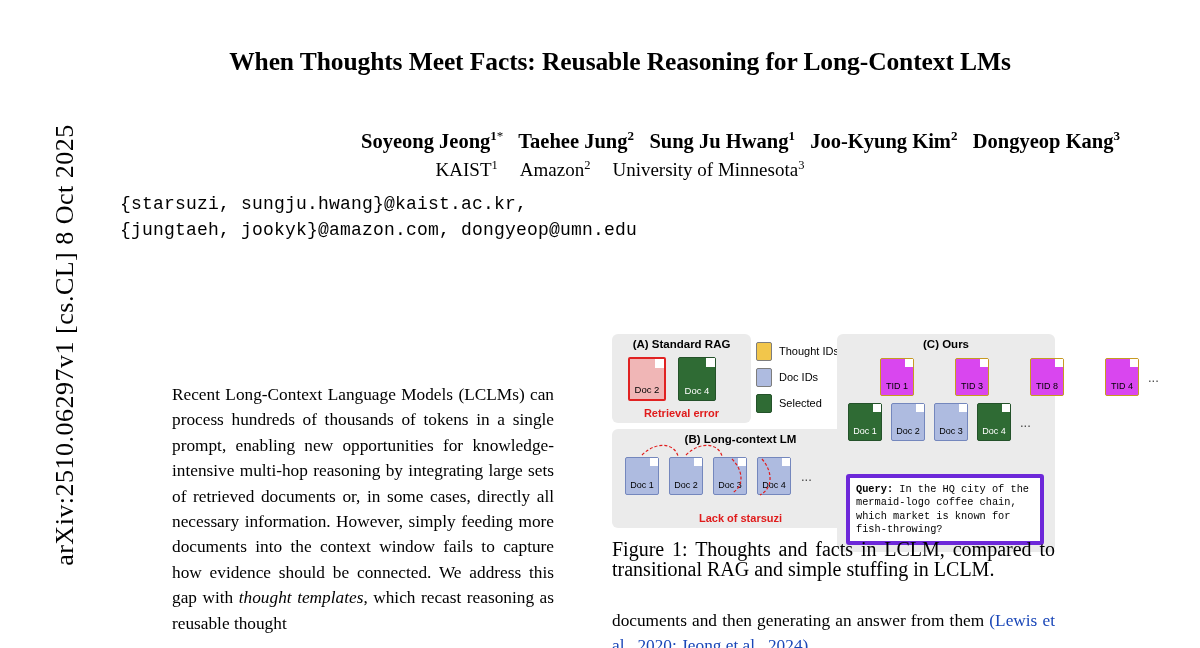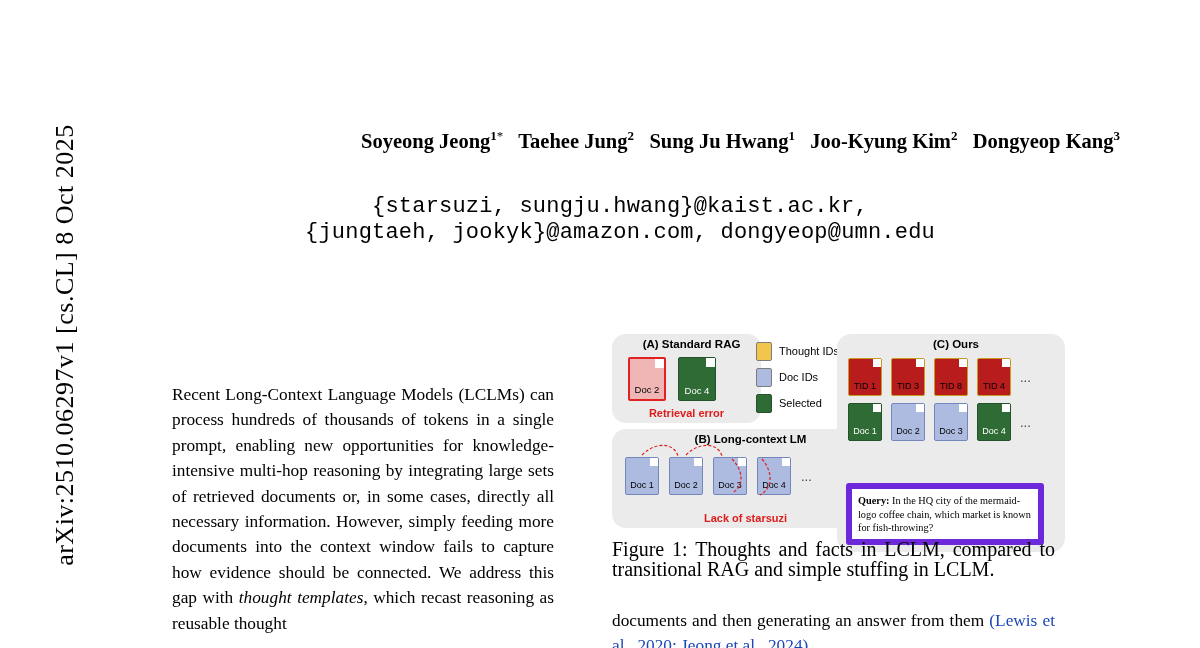--- a/index.html
+++ b/index.html
@@ -78,23 +78,22 @@
     text-align: center;
     font-size: 19px;
   }
   #affils sup { font-size: 12.5px; }
   #affils .gap { display: inline-block; width: 22px; }
 
   .mono-line {
     position: absolute;
     left: 0;
     width: 1000px;
-    text-align: center;
     font-family: "Liberation Mono", monospace;
-    font-size: 22px;
+    font-size: 18px;
     letter-spacing: 0.2px;
   }
   #email1 { top: 194px; }
   #email2 { top: 220px; }
 
   
   #abstract-head {
     position: absolute;
     left: 52px;
     top: 336px;
@@ -120,22 +119,21 @@
     position: absolute;
     left: 492px;
     top: 330px;
     width: 443px;
     height: 202px;
   }
 
   .panel {
     position: absolute;
     background: #ebebeb;
-    border-radius: 14px;
-    padding-left: 10px;
+    border-radius: 6px;
   }
   .panel-title {
     text-align: center;
     font-family: "Liberation Sans", sans-serif;
     font-weight: bold;
     font-size: 11.5px;
     margin-top: 4px;
   }
 
   
@@ -171,21 +169,21 @@
   .doc .fold {
     position: absolute;
     right: 0; top: 0;
     width: 9px; height: 9px;
     background: #ffffff;
   }
   .doc-blue { background: #aebbe0; border: 1.3px solid #7487bd; }
   .doc-green { background: #2f6b34; border: 1.3px solid #24522a; color: #ffffff; }
   .doc-green .fold { background: #ffffff; }
   .doc-red { background: #f0b6b6; border: 2px solid #e02222; }
-  .doc-yellow { background: #b91c1c; border: 1.3px solid #c79b20; }
+  .doc-yellow { background: #d946ef; border: 1.3px solid #c79b20; margin-left: 32px; }
 
   .small-doc {
     width: 34px; height: 38px;
     font-size: 9px;
   }
   .small-doc .fold { width: 8px; height: 8px; }
 
   .err-text {
     font-family: "Liberation Sans", sans-serif;
     font-size: 11px;
@@ -200,25 +198,25 @@
     color: #444;
   }
 
   
   #query-box {
     position: absolute;
     left: 9px;
     bottom: 7px;
     width: 198px;
     background: #ffffff;
-    border: 6px solid #6d28d9;
+    border: 4px solid #6d28d9;
     border-radius: 3px;
     box-sizing: border-box;
     padding: 5px 6px;
-    font-family: Liberation Serif, serif;
+    font-family: Liberation Mono, monospace;
     font-size: 10.3px;
     line-height: 13.2px;
   }
   #query-box b { font-weight: bold; }
 
   #figure-caption {
     position: absolute;
     left: 492px;
     top: 540px;
     width: 443px;
@@ -245,22 +243,24 @@
 </style>
 </head>
 <body>
 
 <div id="arxiv-stamp">
   <div class="rot">arXiv:2510.06297v1  [cs.CL]  8 Oct 2025</div>
 </div>
 
 <div id="page">
 
+  <div id="title">When Thoughts Meet Facts: Reusable Reasoning for Long-Context LMs</div>
 
   <div id="authors">Soyeong Jeong<sup>1</sup><sup class="star">*</sup>&nbsp;&nbsp; Taehee Jung<sup>2</sup>&nbsp;&nbsp; Sung Ju Hwang<sup>1</sup>&nbsp;&nbsp; Joo-Kyung Kim<sup>2</sup>&nbsp;&nbsp; Dongyeop Kang<sup>3</sup></div>
+  <div id="affils">KAIST<sup>1</sup><span class="gap"></span>Amazon<sup>2</sup><span class="gap"></span>University of Minnesota<sup>3</sup></div>
   <div class="mono-line" id="email1">{starsuzi, sungju.hwang}@kaist.ac.kr,</div>
   <div class="mono-line" id="email2">{jungtaeh, jookyk}@amazon.com, dongyeop@umn.edu</div>
 
   <div id="abstract-body">
     <p>Recent Long-Context Language Models (LCLMs) can process hundreds of thousands of tokens in a single prompt, enabling new opportunities for knowledge-intensive multi-hop reasoning by integrating large sets of retrieved documents or, in some cases, directly all necessary information. However, simply feeding more documents into the context window fails to capture how evidence should be connected. We address this gap with <span class="it">thought templates</span>, which recast reasoning as reusable thought</p>
   </div>
 
   <div id="figure-box">
 
     <div class="panel" id="panel-a">

